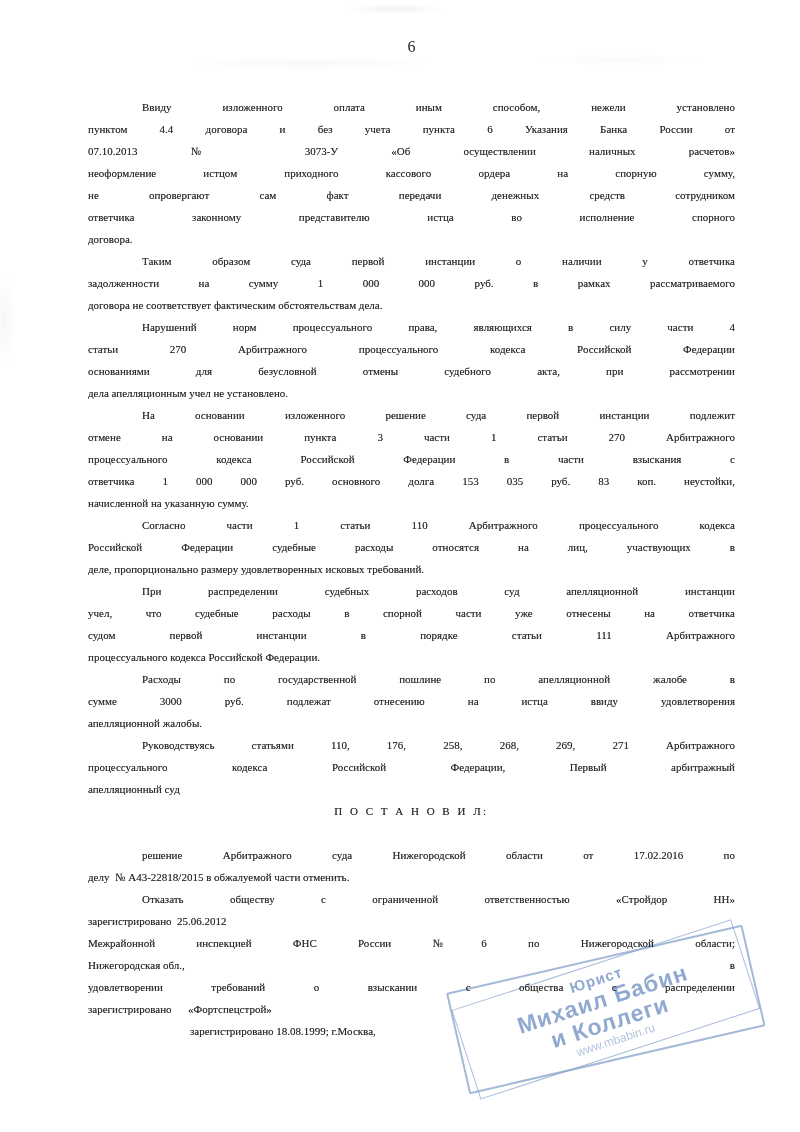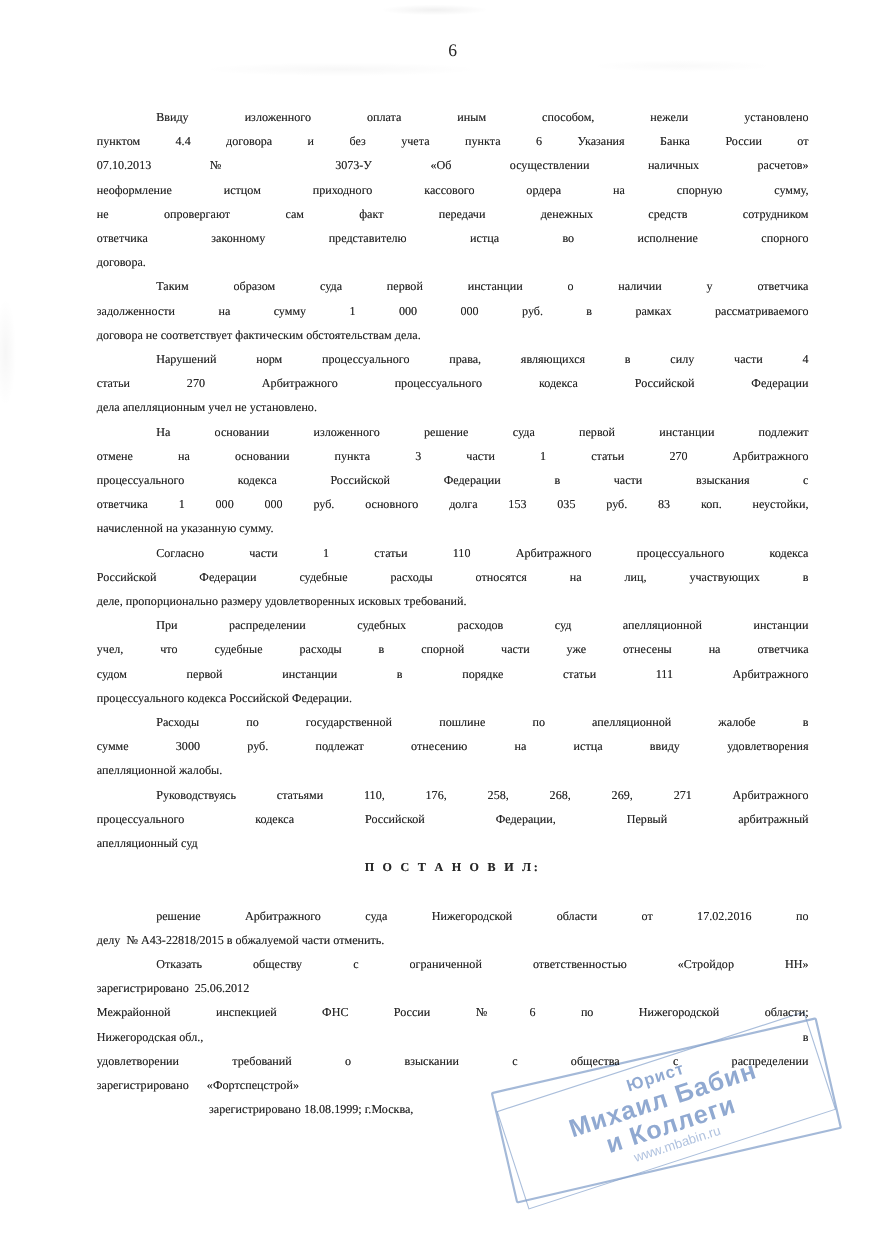--- a/index.html
+++ b/index.html
@@ -32,21 +32,21 @@
   .line { text-align: justify; text-align-last: justify; }
   .first { text-indent: 54px; }
   .last { text-align: right; text-align-last: left; }
   .right-line { text-align: right; text-align-last: right; }
   .pre { white-space: pre-wrap; text-align: right; text-align-last: left; }
   .split { display: flex; justify-content: space-between; text-align: center; text-align-last: left; }
   .ind102 { padding-left: 102px; }
   .ind64 { padding-left: 64px; }
   .heading {
     text-align: center; text-align-last: center;
-    font-weight: bold; letter-spacing: 2.5px; height: 22px;
+    font-weight: normal; letter-spacing: 2.5px; height: 22px;
   }
   .spacer { height: 22px; }
 
   
   .stamp {
     position: absolute; left: 446px; top: 993px;
     width: 300px; height: 100px;
     transform: rotate(-13deg); transform-origin: 0 0;
     border: 2.5px solid rgba(125,155,200,0.70);
     border-radius: 2px;
@@ -88,20 +88,21 @@
 
   <div>
     <div class="line first">Таким образом суда первой инстанции о наличии у ответчика</div>
     <div class="line">задолженности на сумму 1&nbsp;000&nbsp;000 руб. в рамках рассматриваемого</div>
     <div class="line last">договора не соответствует фактическим обстоятельствам дела.</div>
   </div>
 
   <div>
     <div class="line first">Нарушений норм процессуального права, являющихся в силу части 4</div>
     <div class="line">статьи 270 Арбитражного процессуального кодекса Российской Федерации</div>
+    <div class="line">основаниями для безусловной отмены судебного акта, при рассмотрении</div>
     <div class="line last">дела апелляционным учел не установлено.</div>
   </div>
 
   <div>
     <div class="line first">На основании изложенного решение суда первой инстанции подлежит</div>
     <div class="line">отмене на основании пункта 3 части 1 статьи 270 Арбитражного</div>
     <div class="line">процессуального кодекса Российской Федерации в части взыскания с</div>
     <div class="line">ответчика 1&nbsp;000&nbsp;000 руб. основного долга 153&nbsp;035 руб. 83 коп. неустойки,</div>
     <div class="line last">начисленной на указанную сумму.</div>
   </div>

